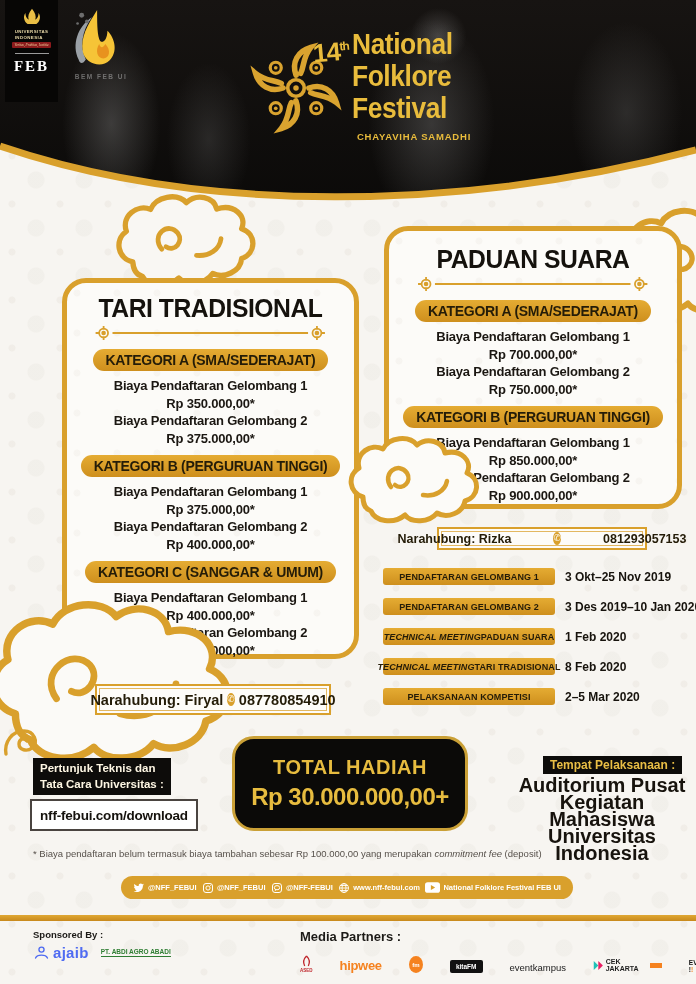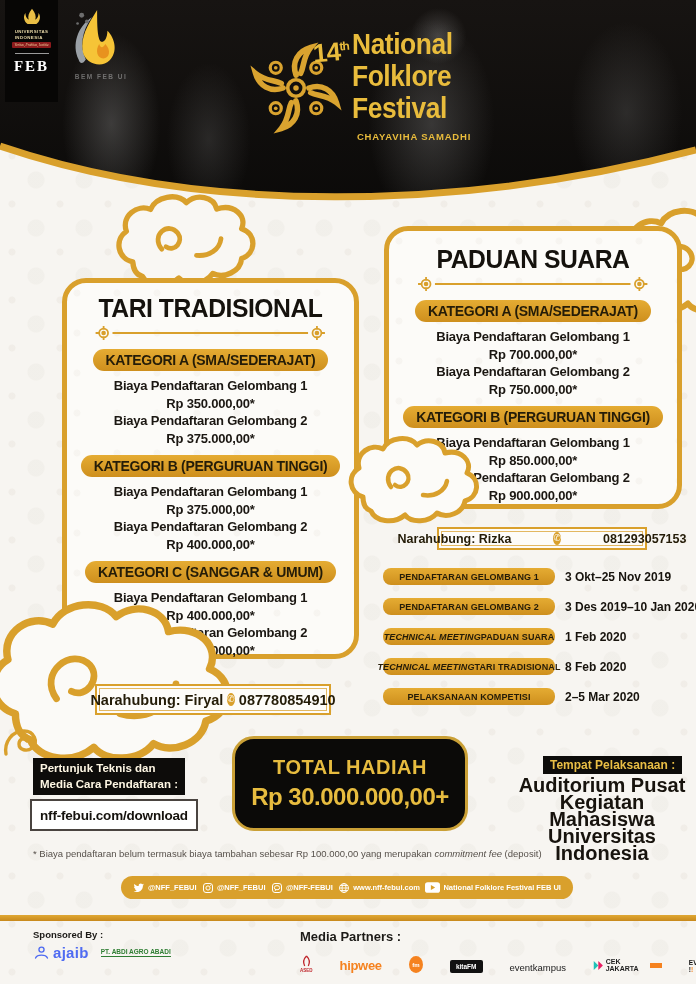--- a/index.html
+++ b/index.html
@@ -74,21 +74,21 @@
     display:flex; align-items:center; justify-content:center; gap:4px;
     font-weight:bold; color:#241c08; white-space:nowrap;
   }
   .contact-firyal{ left:95px; top:684px; width:236px; height:31px; font-size:14.5px; }
   .contact-rizka{ left:437px; top:527px; width:210px; height:23px; font-size:12.5px;gap:42px; }
   .wa-icon{ display:inline-block; width:13px; height:13px; border-radius:50%; background:#d9a02c;
     color:#fff; font-size:9px; line-height:13px; text-align:center; }
   
   .sched-row{ position:absolute; left:383px; z-index:2; display:flex; align-items:center; }
   .sched-pill{
-    width:172px; height:17px; border-radius:8px; background:linear-gradient(180deg,#e5ac33,#ce8f1d);
+    width:172px; height:17px; border-radius:3px; background:linear-gradient(180deg,#e5ac33,#ce8f1d);
     color:#241c08; font-size:9px; font-weight:bold; display:flex; align-items:center; justify-content:center;
     white-space:nowrap; letter-spacing:.1px;
   }
   .sched-pill i{ font-style:italic; }
   .sched-date{ margin-left:10px; font-size:12px; font-weight:bold; color:#17130d; white-space:nowrap; }
   
   .prize-box{
     position:absolute; left:232px; top:736px; width:236px; height:95px; z-index:3;
     background:#0b0a08; border:3px solid #caa036; border-radius:22px;
     display:flex; flex-direction:column; align-items:center; justify-content:center; gap:4px;
@@ -368,21 +368,21 @@
   <div class="sched-row" style="top:688px;">
     <div class="sched-pill">
         <i></i>
         <span>PELAKSANAAN KOMPETISI</span>
       </div>
     <div class="sched-date">2–5 Mar 2020</div>
   </div>
 
   <div class="dl-label">
     <span>Pertunjuk Teknis dan</span><br>
-    <span>Media Cara Pendaftaran :</span>
+    <span>Tata Cara Universitas :</span>
   </div>
   <div class="dl-url">nff-febui.com/download</div>
 
   <div class="prize-box">
     <div class="prize-title">TOTAL HADIAH</div>
     <div class="prize-amount">Rp 30.000.000,00+</div>
   </div>
 
   <div class="venue-label">Tempat Pelaksanaan :</div>
   <div class="venue-lines">

